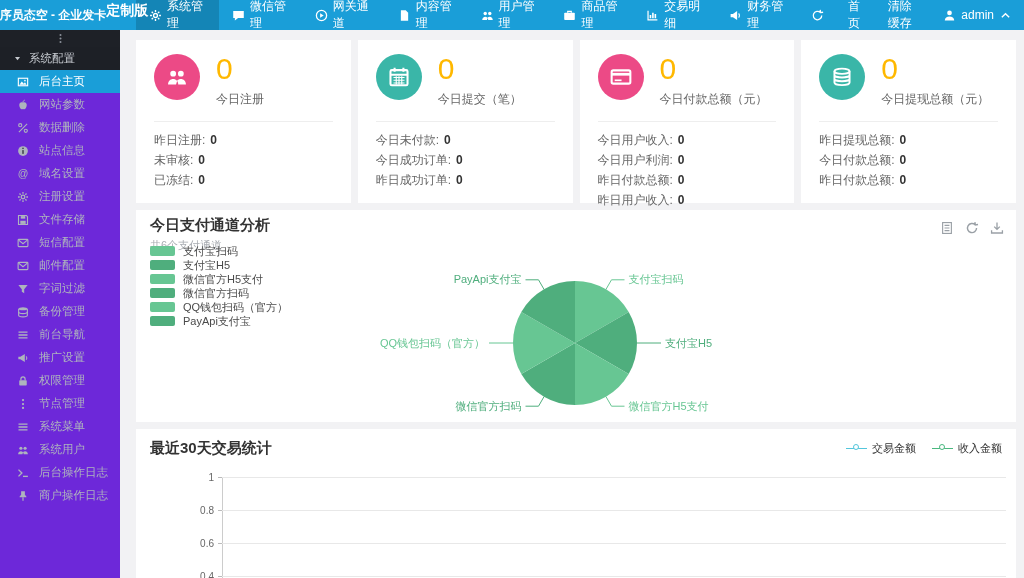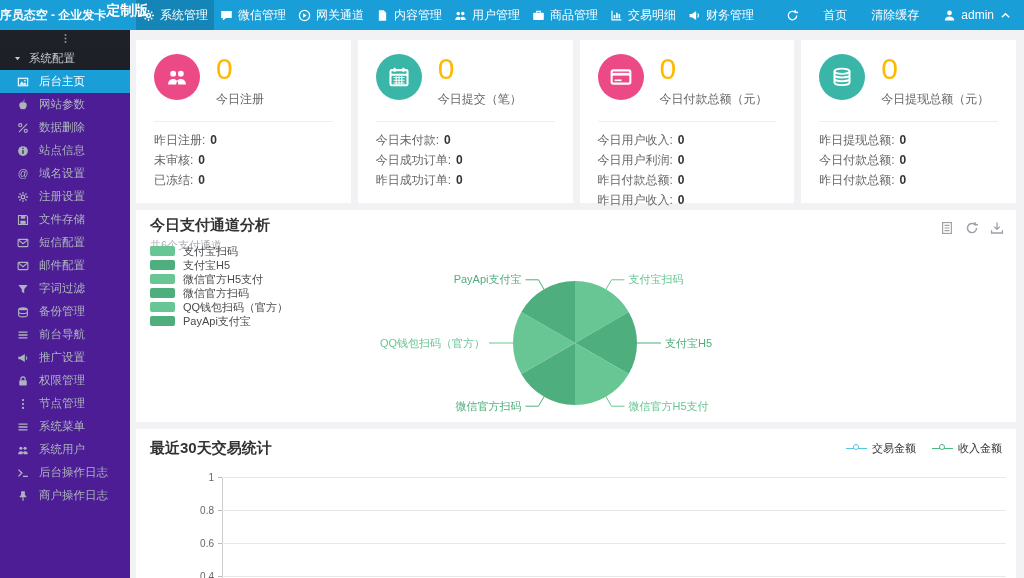--- a/index.html
+++ b/index.html
@@ -3,26 +3,26 @@
 <meta charset="utf-8">
 <style>
   *{margin:0;padding:0;box-sizing:border-box}
   html,body{width:1024px;height:578px;overflow:hidden;background:#f2f2f4;
     font-family:"Liberation Sans","DejaVu Sans",sans-serif}
   .ic{width:13px;height:13px;display:inline-block;vertical-align:middle;flex:none}
   
   .navbar{position:fixed;top:0;left:0;right:0;height:30px;background:#1a9ed8;display:flex;align-items:stretch;color:#fff;z-index:20}
   .brand{width:136px;display:flex;align-items:center;justify-content:center;font-size:12px;font-weight:bold;white-space:nowrap}
   .brand sup{font-size:14px;margin-left:0;transform:translateY(-4px)}
-  .nav-item{display:flex;align-items:center;gap:5px;padding:0 6px;font-size:12px;color:#fff;cursor:pointer;text-decoration:none}
+  .nav-item{display:flex;align-items:center;gap:5px;padding:0 13px;font-size:12px;color:#fff;cursor:pointer;text-decoration:none}
   .nav-item.active{background:#1485b6}
   .nav-right{margin-left:auto;display:flex;align-items:stretch}
   .nav-right .nav-item{padding:0 12px}
   
-  .sidebar{position:fixed;top:30px;left:0;width:130px;bottom:0;background:#4c1d95;z-index:10}
+  .sidebar{position:fixed;top:30px;left:0;width:120px;bottom:0;background:#6d28d9;z-index:10}
   .collapse-bar{height:17px;background:#1e2127;display:flex;align-items:center;justify-content:center;color:#8a9099;cursor:pointer}
   .collapse-bar .ic{width:11px;height:11px}
   .group-label{height:23px;display:flex;align-items:center;padding-left:13px;gap:7px;font-size:11.5px;color:#c6cad0;background:#1d2026;cursor:pointer}
   .group-label .ic{width:9px;height:9px}
   .s-item{height:23px;display:flex;align-items:center;padding-left:17px;gap:10px;font-size:11.5px;color:#aeb4bd;cursor:pointer}
   .s-item .ic{width:12px;height:12px}
   .s-item.active{background:#1a9ed8;color:#fff}
   
   .main{position:fixed;left:125px;top:30px;right:0;bottom:0;overflow:hidden;padding:10px 8px 0 11px}
   .cards{display:flex;gap:7px;height:163px}

